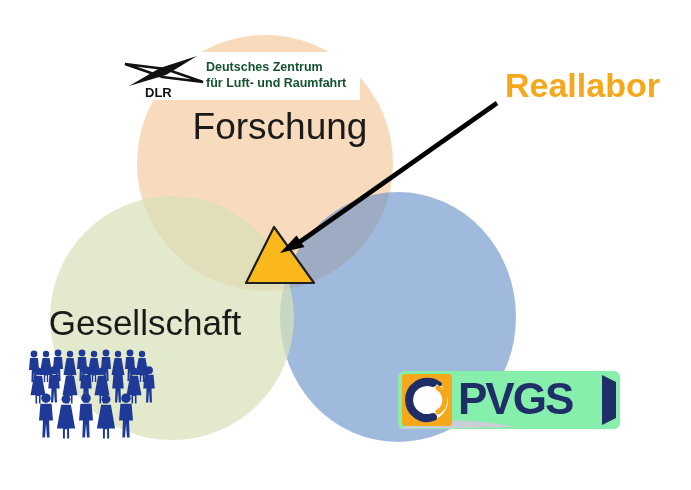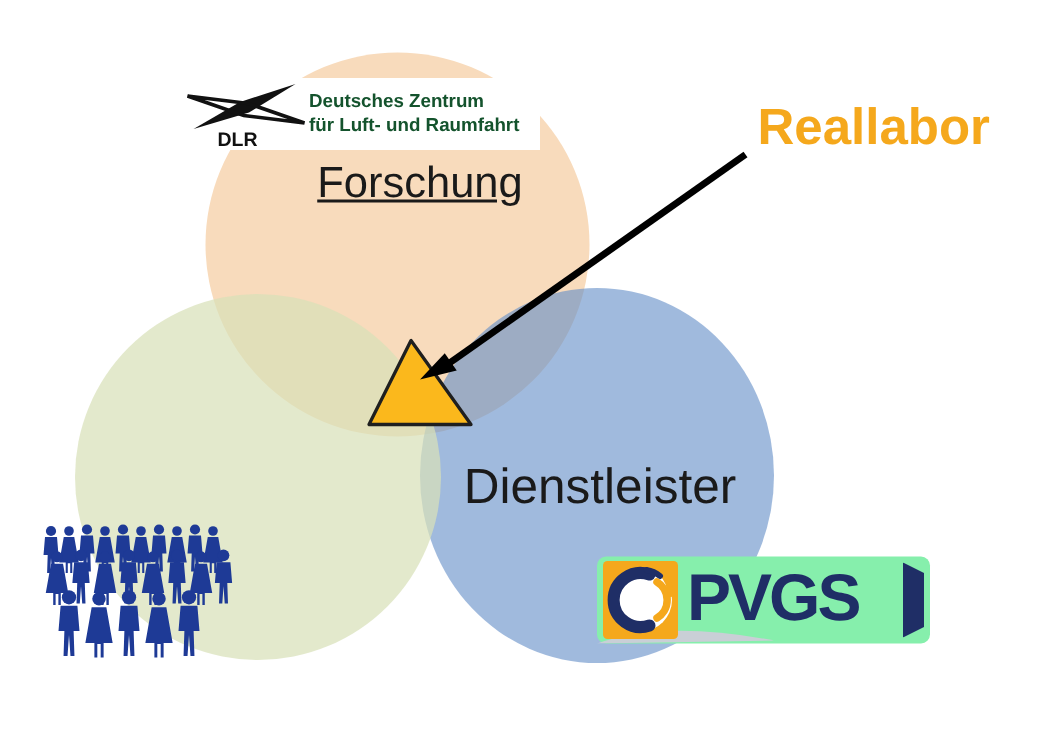--- a/index.html
+++ b/index.html
@@ -6,21 +6,21 @@
   #stage{
     position:relative;width:691px;height:490px;background:#ffffff;overflow:hidden;
     font-family:"Liberation Sans","DejaVu Sans",sans-serif;
   }
   .circle{position:absolute;border-radius:50%;}
   #circle-forschung{left:137px;top:35px;width:256px;height:256px;background:#f8dbbc;}
   #circle-dienstleister{left:280px;top:192px;width:236px;height:250px;background:rgba(101,144,200,0.62);}
   #circle-gesellschaft{left:50px;top:196px;width:244px;height:244px;background:rgba(216,224,185,0.72);}
 
   .venn-label{position:absolute;color:#1a1a1a;text-align:center;white-space:nowrap;}
-  #label-forschung{left:160px;top:106px;width:240px;font-size:29px;text-decoration:underline;}
+  #label-forschung{left:160px;top:106px;width:240px;font-size:37px;}
   #label-gesellschaft{left:25px;top:303px;width:240px;font-size:35px;}
   #label-dienstleister{left:280px;top:305px;width:240px;font-size:33px;}
 
   #dlr-band{position:absolute;left:120px;top:52px;width:240px;height:48px;background:#ffffff;}
   #dlr-emblem{position:absolute;left:3px;top:2px;}
   #dlr-text{position:absolute;left:86px;top:7px;font-size:12.5px;font-weight:bold;color:#14532d;line-height:1.3;white-space:nowrap;}
 
   #reallabor{position:absolute;left:505px;top:66px;width:186px;font-size:34px;font-weight:bold;color:#f5a81c;white-space:nowrap;}
 
   #overlay-svg{position:absolute;left:0;top:0;pointer-events:none;}
@@ -49,21 +49,21 @@
       <polygon points="2,10 42.5,15 80,28 39.5,23" fill="none" stroke="#111111" stroke-width="2.4"></polygon>
       <text x="22" y="43" font-size="13" font-weight="bold" fill="#111111">DLR</text>
     </svg>
     <div id="dlr-text">
       <div>Deutsches Zentrum</div>
       <div>für Luft- und Raumfahrt</div>
     </div>
   </div>
 
   <div class="venn-label" id="label-forschung">Forschung</div>
-  <div class="venn-label" id="label-dienstleister">Dienstleister</div>
+  <div class="venn-label" id="label-gesellschaft">Gesellschaft</div>
 
   <svg id="people" width="150" height="115" viewBox="0 0 150 115">
     <defs>
       <g id="man" fill="#1e3a96">
         <circle cy="-12" r="3.4"></circle>
         <path d="M-4,-8 L4,-8 L5,4 L2.2,4 L2.6,16 L0.7,16 L0,6 L-0.7,16 L-2.6,16 L-2.2,4 L-5,4 Z"></path>
       </g>
       <g id="woman" fill="#1e3a96">
         <circle cy="-12" r="3.2"></circle>
         <path d="M-3.5,-8 L3.5,-8 L6.5,9 L2.2,9 L2.2,16 L0.8,16 L0.8,9.5 L-0.8,9.5 L-0.8,16 L-2.2,16 L-2.2,9 L-6.5,9 Z"></path>

